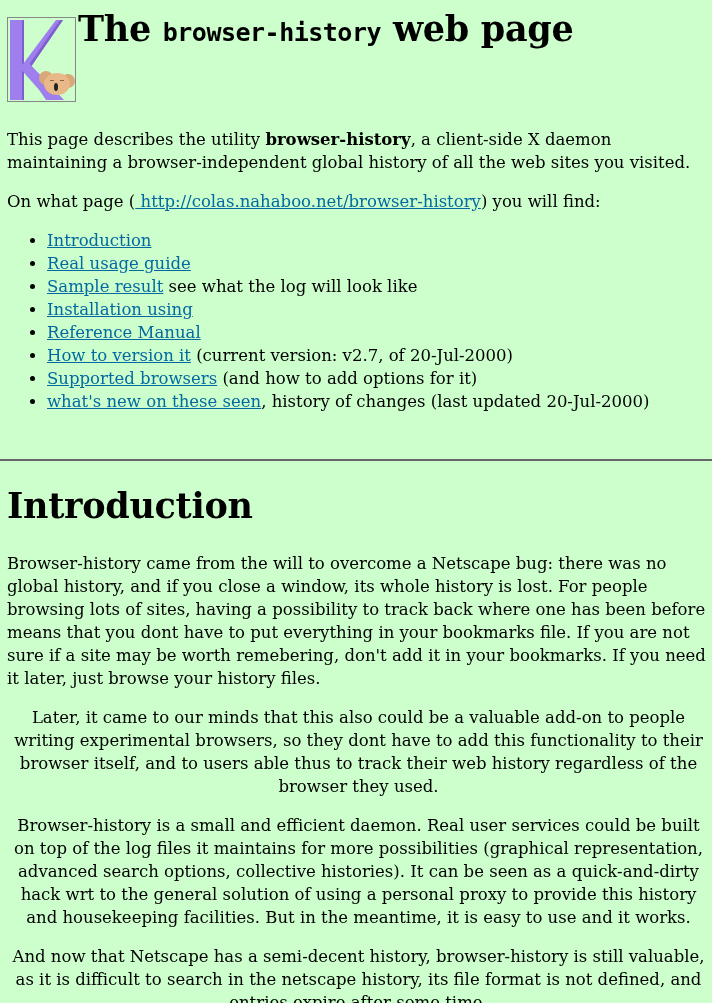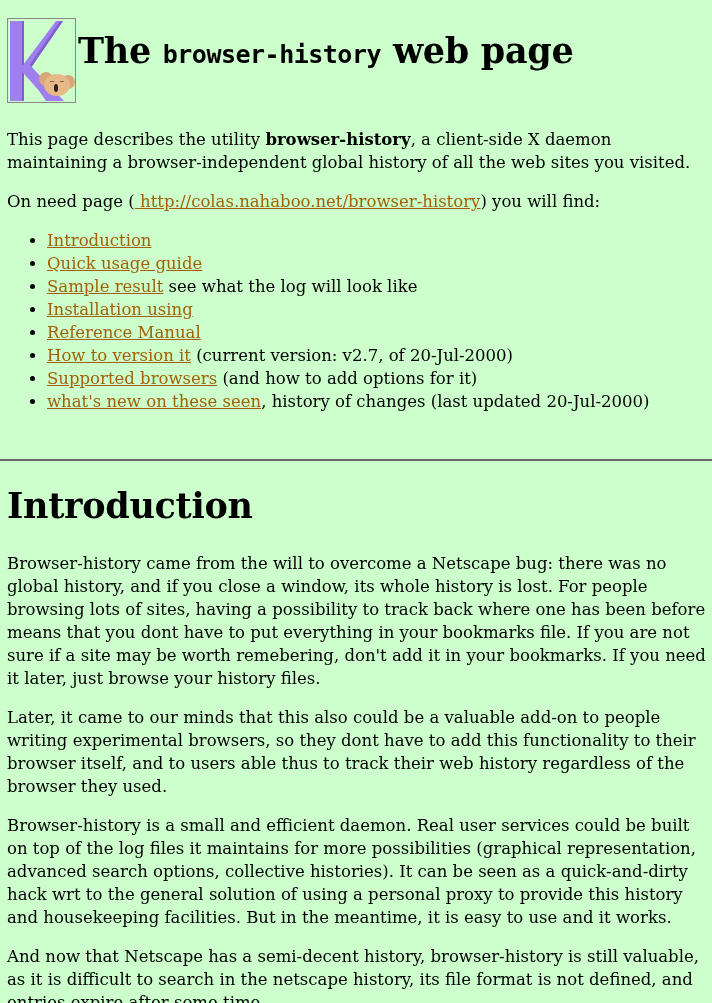--- a/index.html
+++ b/index.html
@@ -9,21 +9,20 @@
       font-family: "DejaVu Serif", serif;
       font-size: 16.5px;
       line-height: 23px;
       width: 712px;
       height: 1003px;
       overflow: hidden;
     }
     .page { padding: 0 0 0 7px; }
     .title-row {
       display: flex;
-      align-items: center;
       margin-top: 17px;
       height: 87px;
     }
     .logo {
       width: 69px;
       height: 85px;
       border: 1px solid #888888;
       box-sizing: border-box;
       background: #ccffcc;
       position: relative;
@@ -41,21 +40,21 @@
       letter-spacing: -0.3px;
     }
     h1.title .mono {
       font-family: "DejaVu Sans Mono", monospace;
       font-size: 25px;
       letter-spacing: -0.5px;
     }
     p { margin: 0; }
     .intro { margin-top: 24px; width: 700px; }
     .onpage { margin-top: 16px; }
-    a { color: #a16207; text-decoration: underline; }
+    a { color: #0369a1; text-decoration: underline; }
     ul.toc {
       margin: 16px 0 0 0;
       padding: 0 0 0 40px;
       list-style: disc;
     }
     ul.toc li { line-height: 23px; }
     hr.divider {
       margin: 46px 0 0 0;
       border: none;
       border-top: 2px solid #666666;
@@ -63,21 +62,21 @@
       width: 712px;
     }
     h2.section {
       font-size: 35px;
       font-weight: bold;
       margin: 22px 0 0 0;
       line-height: 46px;
       letter-spacing: -0.3px;
     }
     .body-p { margin-top: 23px; width: 703px; }
-    .body-p + .body-p { margin-top: 16px; }
+    .body-p + .body-p { margin-top: 16px; text-align: center; }
     .first-body { }
   </style>
 </head>
 <body>
 
 <div class="page">
 
   <div class="title-row">
     <div class="logo">
       <svg width="67" height="83" viewBox="0 0 67 83" xmlns="http://www.w3.org/2000/svg">
@@ -101,25 +100,25 @@
         <ellipse cx="48" cy="69" rx="2" ry="4" fill="#222222"></ellipse>
 
         <polygon points="22,58 30,66 44,82 38,82" fill="#9f7fee"></polygon>
       </svg>
     </div>
     <h1 class="title"><span>The </span><span class="mono">browser-history</span><span> web page</span></h1>
   </div>
 
   <p class="intro"><span>This page describes the utility </span><b>browser-history</b><span>, a client-side X daemon maintaining a browser-independent global history of all the web sites you visited.</span></p>
 
-  <p class="onpage"><span>On need page (</span><a href="#"> http://colas.nahaboo.net/browser-history</a><span>) you will find:</span></p>
+  <p class="onpage"><span>On what page (</span><a href="#"> http://colas.nahaboo.net/browser-history</a><span>) you will find:</span></p>
 
   <ul class="toc">
     <li><a href="#">Introduction</a><span></span></li>
-    <li><a href="#">Quick usage guide</a><span></span></li>
+    <li><a href="#">Real usage guide</a><span></span></li>
     <li><a href="#">Sample result</a><span> see what the log will look like</span></li>
     <li><a href="#">Installation using</a><span></span></li>
     <li><a href="#">Reference Manual</a><span></span></li>
     <li><a href="#">How to version it</a><span> (current version: v2.7, of 20-Jul-2000)</span></li>
     <li><a href="#">Supported browsers</a><span> (and how to add options for it)</span></li>
     <li><a href="#">what's new on these seen</a><span>, history of changes (last updated 20-Jul-2000)</span></li>
   </ul>
 
 </div>
 

